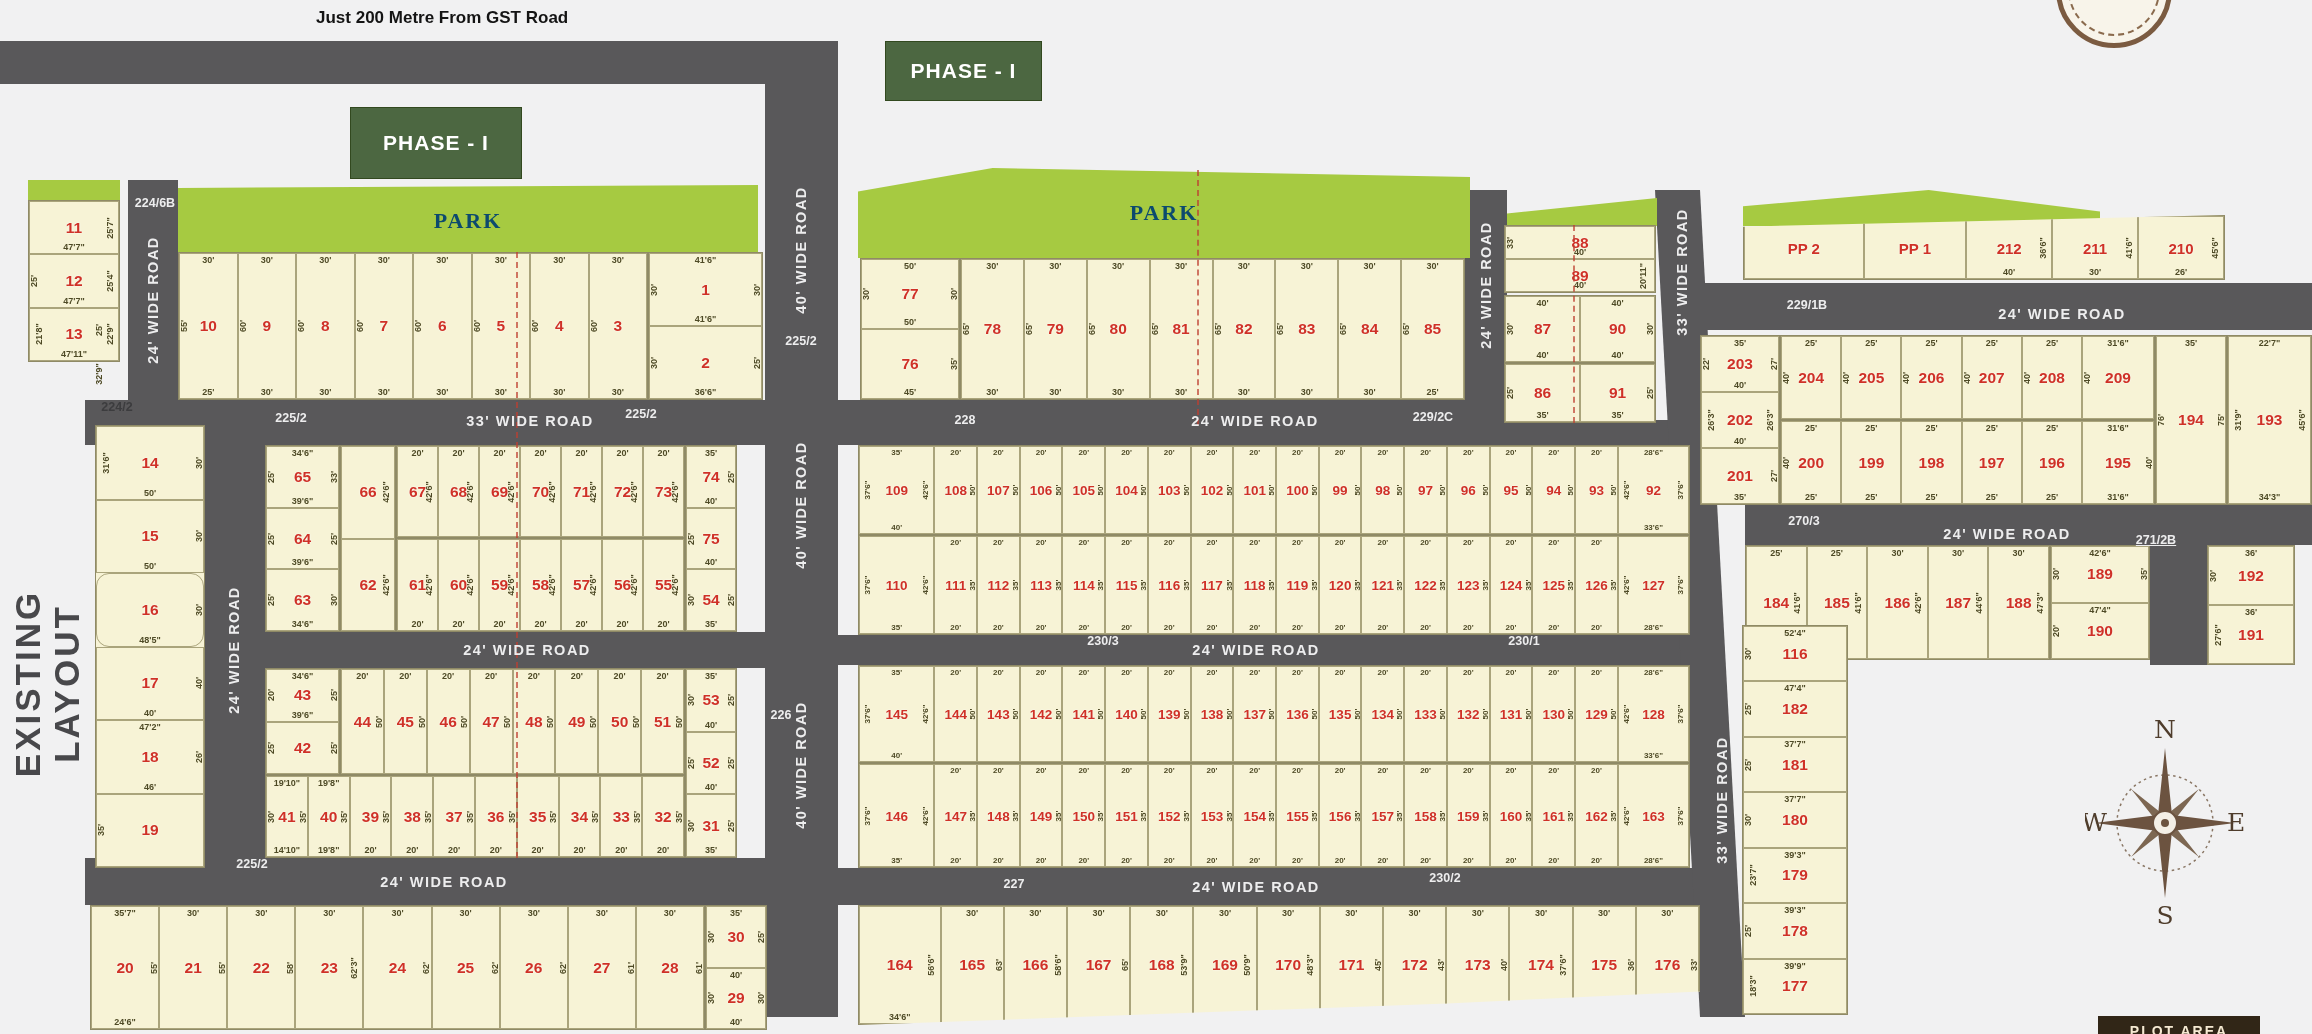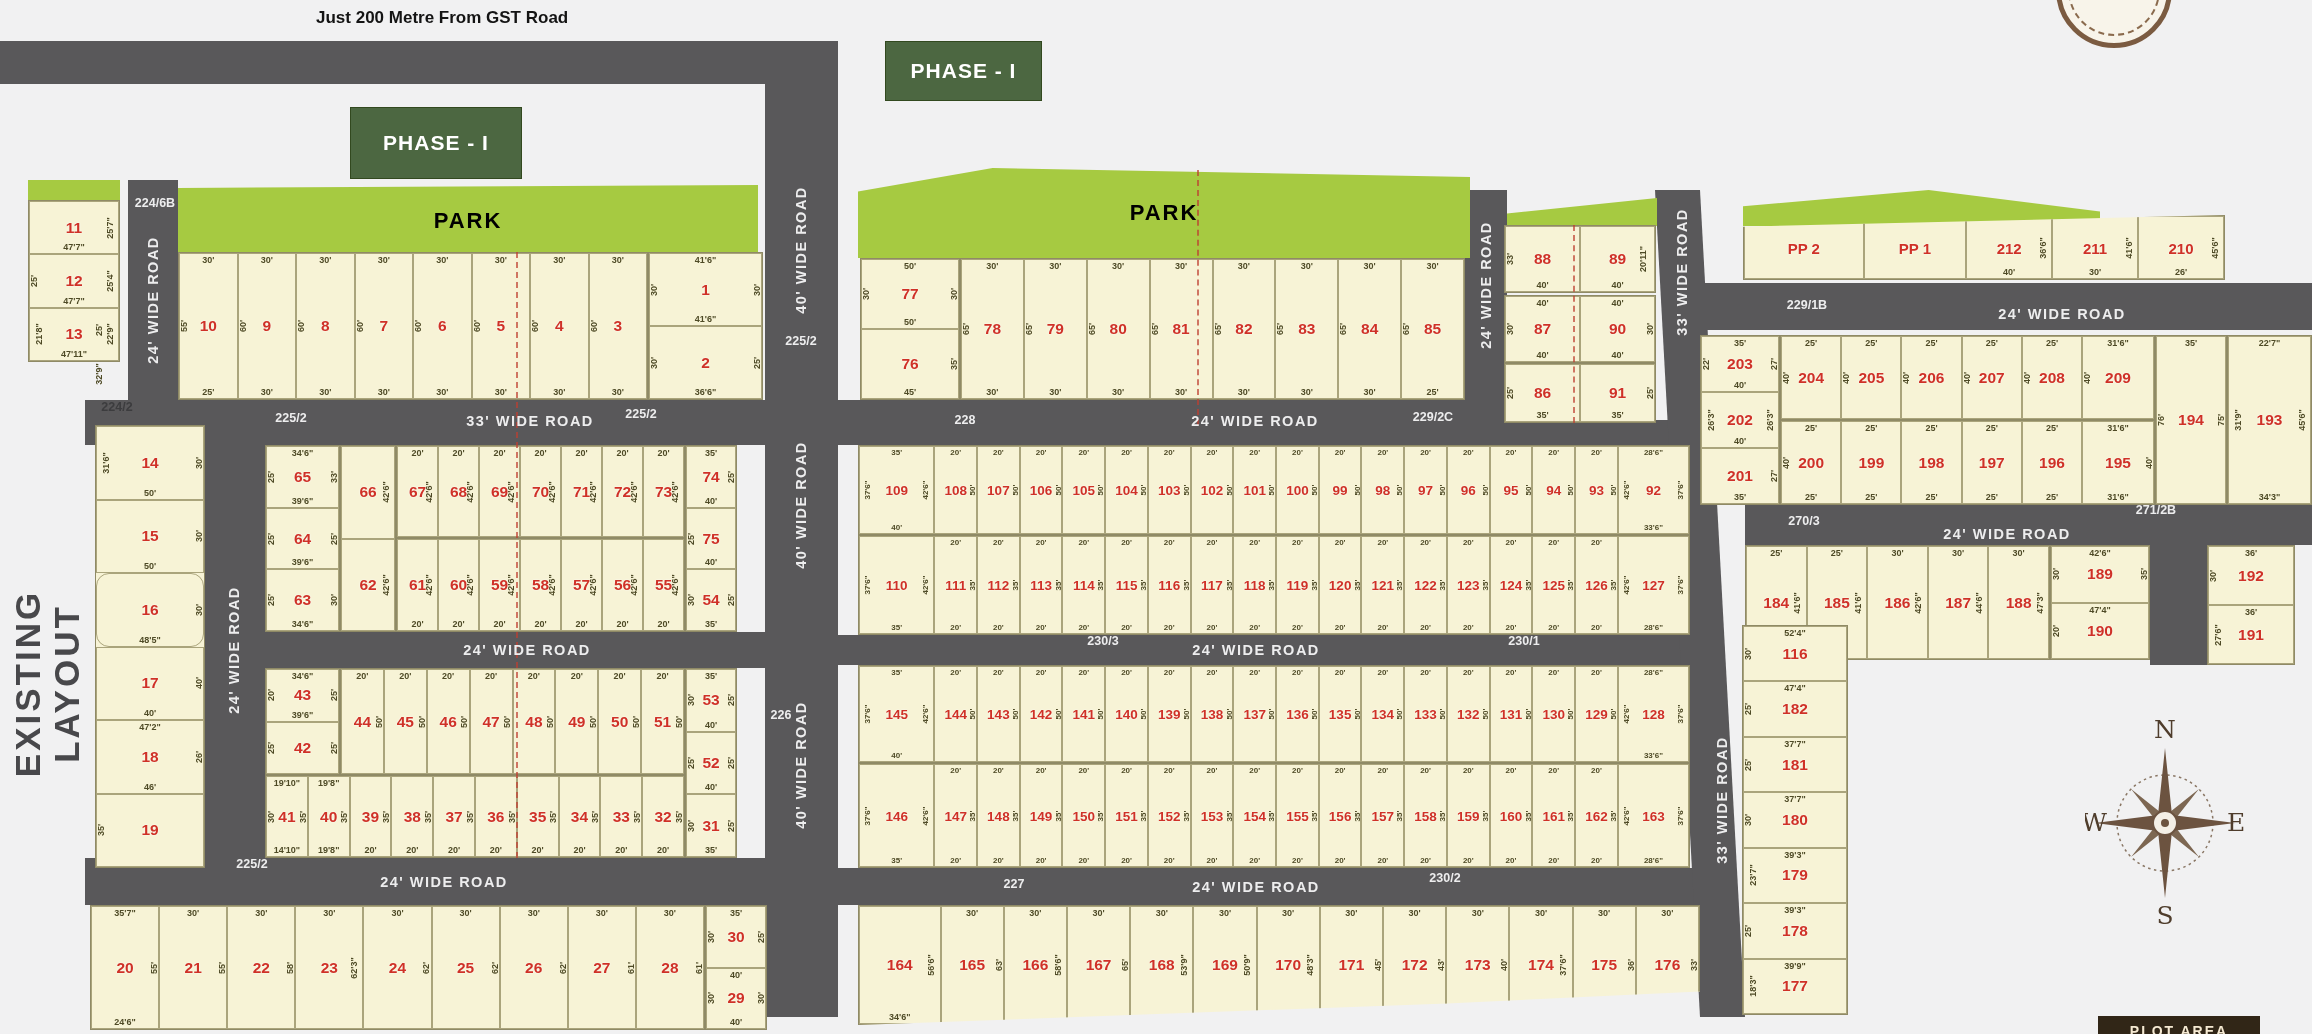--- a/index.html
+++ b/index.html
@@ -1,20 +1,20 @@
 <!DOCTYPE html>
 <html><head>
 <meta charset="utf-8">
 <style>
   html,body{margin:0;padding:0;background:#e8e8e9;}
   .map{position:relative;width:2312px;height:1034px;background:#f1f1f2;overflow:hidden;
        font-family:"Liberation Sans",sans-serif;}
   .road{position:absolute;background:#59585a;z-index:1;}
   .park{position:absolute;background:#a6ca41;z-index:1;display:flex;align-items:center;justify-content:center;}
-  .park-label{font-size:22px;font-weight:bold;color:#000000;letter-spacing:2px;}
+  .park-label{font-size:22px;font-weight:bold;color:#0c4a6e;letter-spacing:2px;font-family:Liberation Serif, serif;}
   .block{position:absolute;display:flex;z-index:2;background:#f7f3d6;border:1px solid #8f8a66;box-sizing:border-box;}
   .cell{position:relative;flex:1 1 0%;border:1px solid #aaa47c;box-sizing:border-box;min-width:0;min-height:0;}
   .pnum{position:absolute;top:50%;left:50%;transform:translate(-50%,-50%);
         font-size:var(--ps,15.5px);font-weight:bold;color:#cf3127;white-space:nowrap;text-shadow:0 0 2px #fff;}
   .dim{position:absolute;font-size:var(--ds,9px);font-weight:bold;color:#4e4a26;white-space:nowrap;z-index:1;}
   .dim.t{top:1px;left:50%;transform:translateX(-50%);}
   .dim.b{bottom:1px;left:50%;transform:translateX(-50%);}
   .dim.l{left:-2px;top:50%;transform:translateY(-50%) rotate(-90deg);}
   .dim.r{right:-2px;top:50%;transform:translateY(-50%) rotate(-90deg);}
   .rlabel{position:absolute;z-index:4;transform:translate(-50%,-50%);color:#ededee;font-weight:bold;
@@ -1076,21 +1076,21 @@
         <span class="dim t">30'</span>
         <span class="dim r">36'</span>
       </div>
       <div class="cell" style="flex: 1 1 0%;">
         <span class="pnum">176</span>
         <span class="dim t">30'</span>
         <span class="dim b">31'3"</span>
         <span class="dim r">33'</span>
       </div>
     </div>
-    <div class="block" style="left: 1504px; top: 225px; width: 152px; height: 68px; ">
+    <div class="block" style="left: 1504px; top: 225px; width: 152px; height: 68px; flex-direction: column;">
       <div class="cell" style="flex: 1 1 0%;">
         <span class="pnum">88</span>
         <span class="dim b">40'</span>
         <span class="dim l">33'</span>
       </div>
       <div class="cell" style="flex: 1 1 0%;">
         <span class="pnum">89</span>
         <span class="dim b">40'</span>
         <span class="dim r">20'11"</span>
       </div>
@@ -1365,21 +1365,21 @@
     <span class="slabel" style="left: 252px; top: 864px;">225/2</span>
     <span class="slabel" style="left: 965px; top: 420px;">228</span>
     <span class="slabel" style="left: 1433px; top: 417px;">229/2C</span>
     <span class="slabel" style="left: 1103px; top: 641px;">230/3</span>
     <span class="slabel" style="left: 1524px; top: 641px;">230/1</span>
     <span class="slabel" style="left: 1014px; top: 884px;">227</span>
     <span class="slabel" style="left: 1445px; top: 878px;">230/2</span>
     <span class="slabel" style="left: 781px; top: 703px; margin-top: 12px;">226</span>
     <span class="slabel" style="left: 1807px; top: 305px;">229/1B</span>
     <span class="slabel" style="left: 1804px; top: 521px;">270/3</span>
-    <span class="slabel" style="left: 2156px; top: 510px;">271/2B</span>
+    <span class="slabel" style="left: 2156px; top: 540px; text-decoration: underline;">271/2B</span>
     <span class="fdim" style="left: 99px; top: 330px;">25'</span>
     <span class="fdim" style="left: 99px; top: 374px;">32'9"</span>
     <div class="phase" style="left: 350px; top: 107px; width: 170px; height: 70px;">
       <span>PHASE - I</span>
     </div>
     <div class="phase" style="left: 885px; top: 41px; width: 155px; height: 58px;">
       <span>PHASE - I</span>
     </div>
   </div>
 

